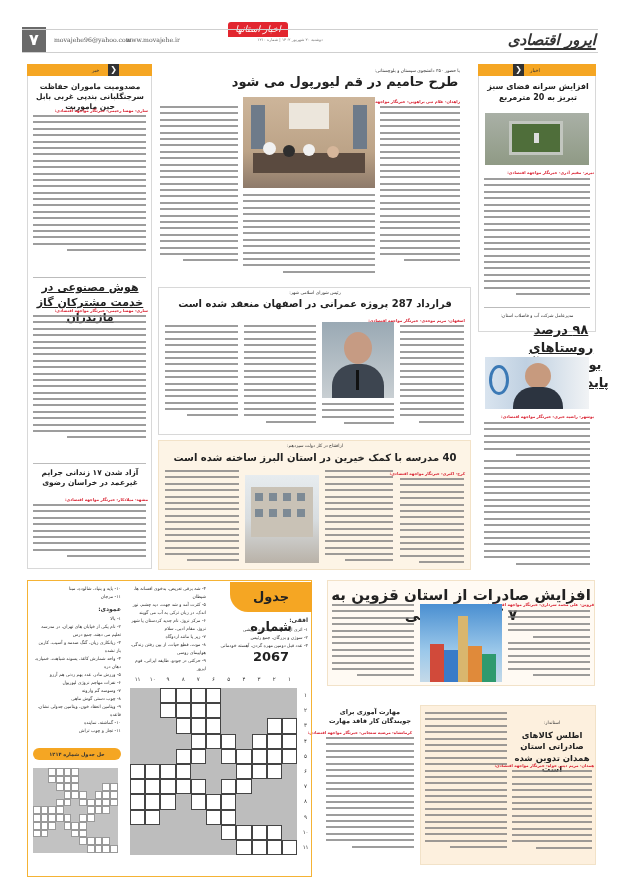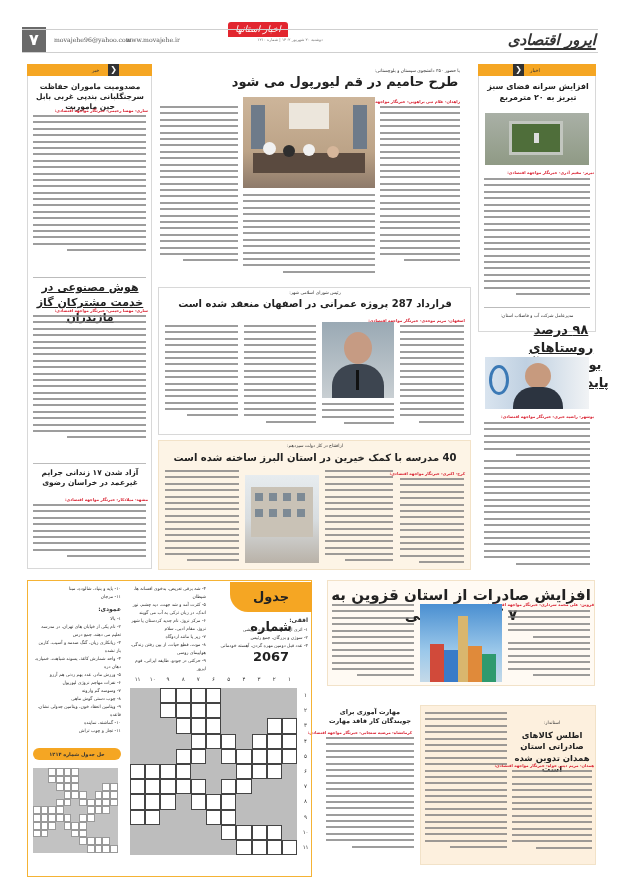--- a/index.html
+++ b/index.html
@@ -61,21 +61,21 @@
 <div class="hdr-date">دوشنبه ۲۰ شهریور ۱۴۰۲ | شماره ۱۲۱۰</div>
 <div class="logo">ایرور اقتصادی</div>
 <div class="logo-swoosh"></div>
 <div class="hdr-line"></div>
 <div class="hdr-line2"></div>
 
 <div class="box" style="left:478px; top:64px; width:118px; height:268px;"></div>
 <div class="kicker-bar" style="left:478px; top:64px; width:118px;"></div>
 <div class="kicker-arrow" style="left:513px; top:64px;">❮</div>
 <div class="kicker-label" style="left:530px; top:64px;">اخبار</div>
-<div class="ttl" style="left:486px; top:82px; width:104px; font-size:8px;">افزایش سرانه فضای سبز تبریز به ۲۰ مترمربع</div>
+<div class="ttl" style="left:486px; top:82px; width:104px; font-size:8px;">افزایش سرانه فضای سبز تبریز به 20 مترمربع</div>
 <div class="photo" style="left:485px; top:113px; width:104px; height:52px; background: linear-gradient(180deg,#a9b0a6 0%,#8f9a85 100%);">
   <div style="position:absolute; left:24px; top:8px; width:54px; height:34px; background:#4f6e3a; border:3px solid #c2c6bf;"></div>
   <div style="position:absolute; left:49px; top:20px; width:5px; height:10px; background:#ddd;"></div>
 </div>
 <div class="lead-txt" style="right:26px; top:170px; font-size:4px;">تبریز- مقیم آذری- خبرنگار مواجهه اقتصادی:</div>
 <div class="lines" style="left:484px; top:178px; width:106px; height:122px;">
   <div class="ln"></div>
     <div class="ln"></div>
     <div class="ln"></div>
     <div class="ln"></div>

